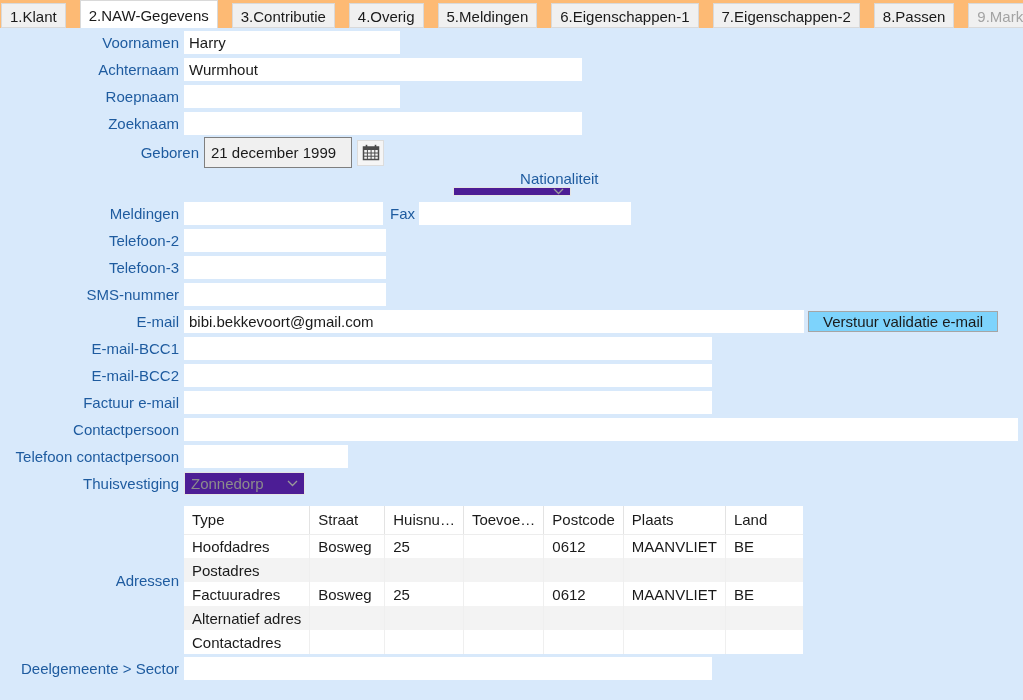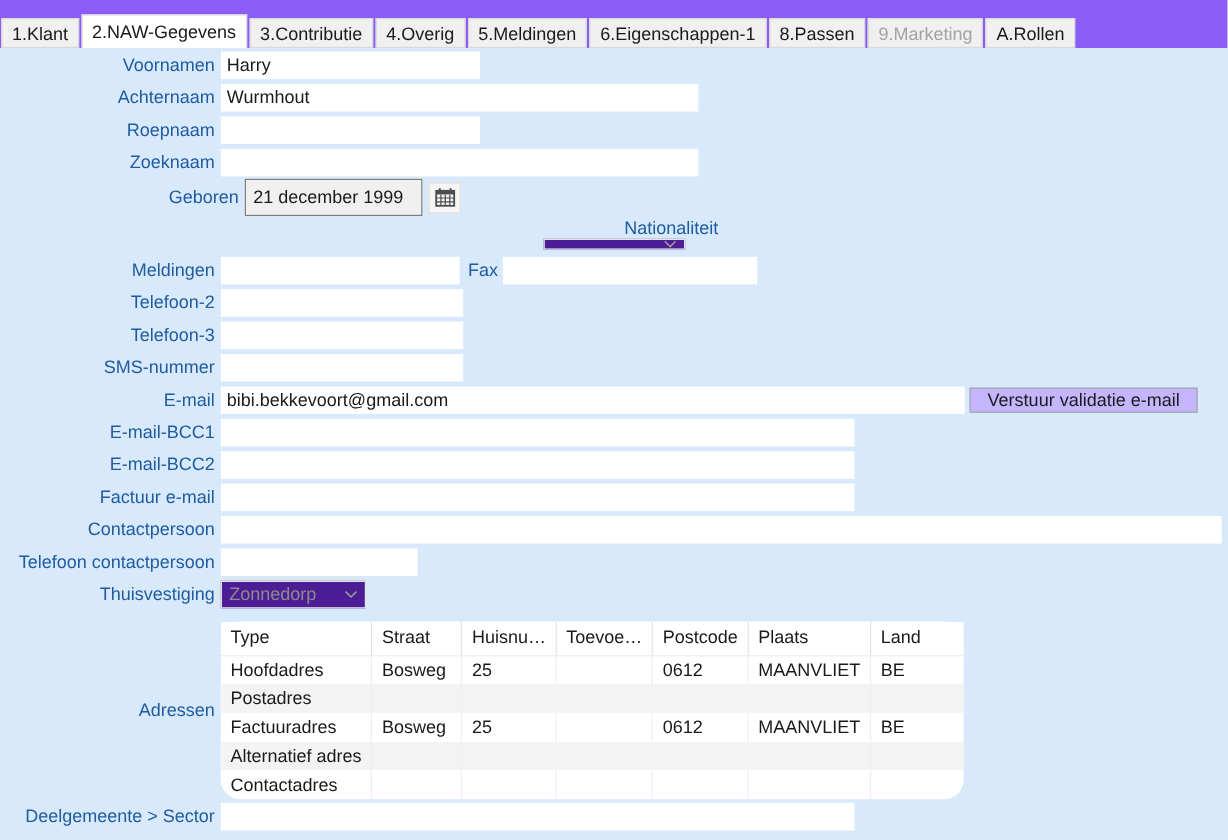--- a/index.html
+++ b/index.html
@@ -4,21 +4,21 @@
 <style>
   * { box-sizing: border-box; }
   html,body { margin:0; padding:0; }
   body {
     width:1023px; height:700px; overflow:hidden;
     background:#d8e9fb;
     font-family:"Liberation Sans", sans-serif;
     font-size:15px; color:#1a1a1a;
   }
   
-  .tabbar { background:#8b5cf6; height:40px; display:flex; align-items:flex-end; }
+  .tabbar { background:#fdba74; height:28px; display:flex; align-items:flex-end;gap:12px; }
   .tab {
     height:25px; padding:3px 8px 0 8px; margin-right:2px;
     background:#f0f0f0; border:1px solid #d9d9d9;
     font-size:15px; line-height:19px; white-space:nowrap; cursor:default;
   }
   .tab:first-child { margin-left:1px; }
   .tab.selected { height:28px; padding-top:5px; background:#ffffff; border-bottom:none; }
   .tab.disabled { color:#a3a3a3; }
   
   .content { padding-top:3px; }
@@ -48,26 +48,26 @@
   .select {
     height:23px; background:#4c1d95; border:1px solid #e4e4e4;
     display:flex; align-items:center; padding:0 6px; color:#8c8c8c;
   }
   .select .chev { margin-left:auto; }
   .w118{width:118px} .w121{width:121px}
   .gap-tel { margin-top:9px; }
   .fax-label { flex:none; width:32px; margin-left:4px; text-align:right; color:#1e5b9f; padding-right:4px; }
   .btn {
     height:21px; margin-left:4px; padding:0 14px;
-    background:#c4b5fd; border:1px solid #a5a5a5;
+    background:#7dd3fc; border:1px solid #a5a5a5;
     font-family:inherit; font-size:15px; color:#1a1a1a; cursor:pointer; line-height:18px;
   }
   
   .row-adressen { display:flex; align-items:center; margin-top:11px; margin-bottom:0; }
-  table.adr { border-collapse:collapse; table-layout:fixed; background:#ffffff;border-radius:16px; }
+  table.adr { border-collapse:collapse; table-layout:fixed; background:#ffffff; }
   table.adr th {
     height:28px; padding:0 8px; font-weight:normal; text-align:left;
     border-right:1px solid #e3e3e3; border-bottom:1px solid #ededed;
     background:#ffffff; white-space:nowrap; overflow:hidden;
   }
   table.adr th:last-child { border-right:none; }
   table.adr td {
     height:24px; padding:0 8px; border-right:1px solid #efefef;
     white-space:nowrap; overflow:hidden;
   }
@@ -78,20 +78,21 @@
 </head>
 <body>
 
 <div class="tabbar">
     <div class="tab">1.Klant</div>
     <div class="tab selected">2.NAW-Gegevens</div>
     <div class="tab">3.Contributie</div>
     <div class="tab">4.Overig</div>
     <div class="tab">5.Meldingen</div>
     <div class="tab">6.Eigenschappen-1</div>
+    <div class="tab">7.Eigenschappen-2</div>
     <div class="tab">8.Passen</div>
     <div class="tab disabled">9.Marketing</div>
     <div class="tab">A.Rollen</div>
   </div>
 
 <div class="content">
 
   <div class="row">
     <span class="label">Voornamen</span>
     <input class="inp w216" value="Harry" style="">

